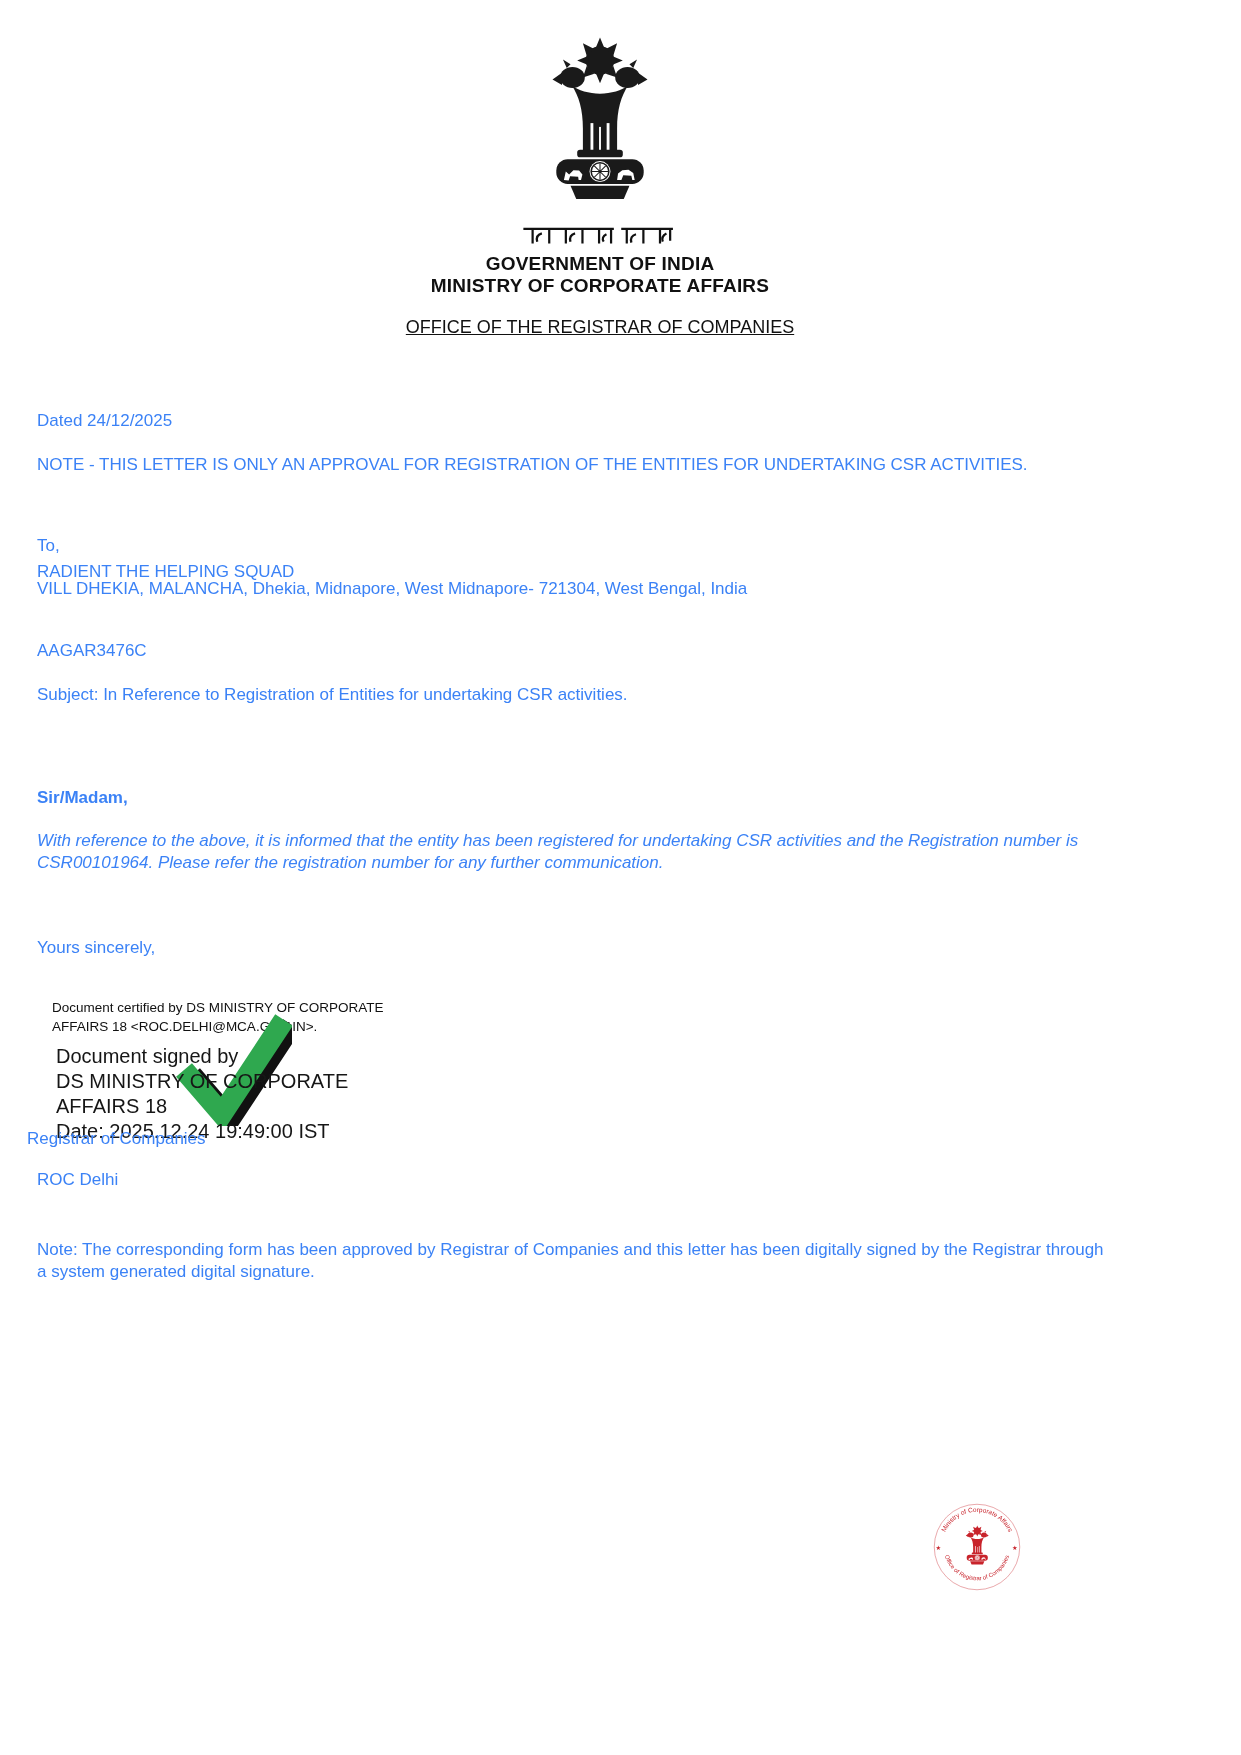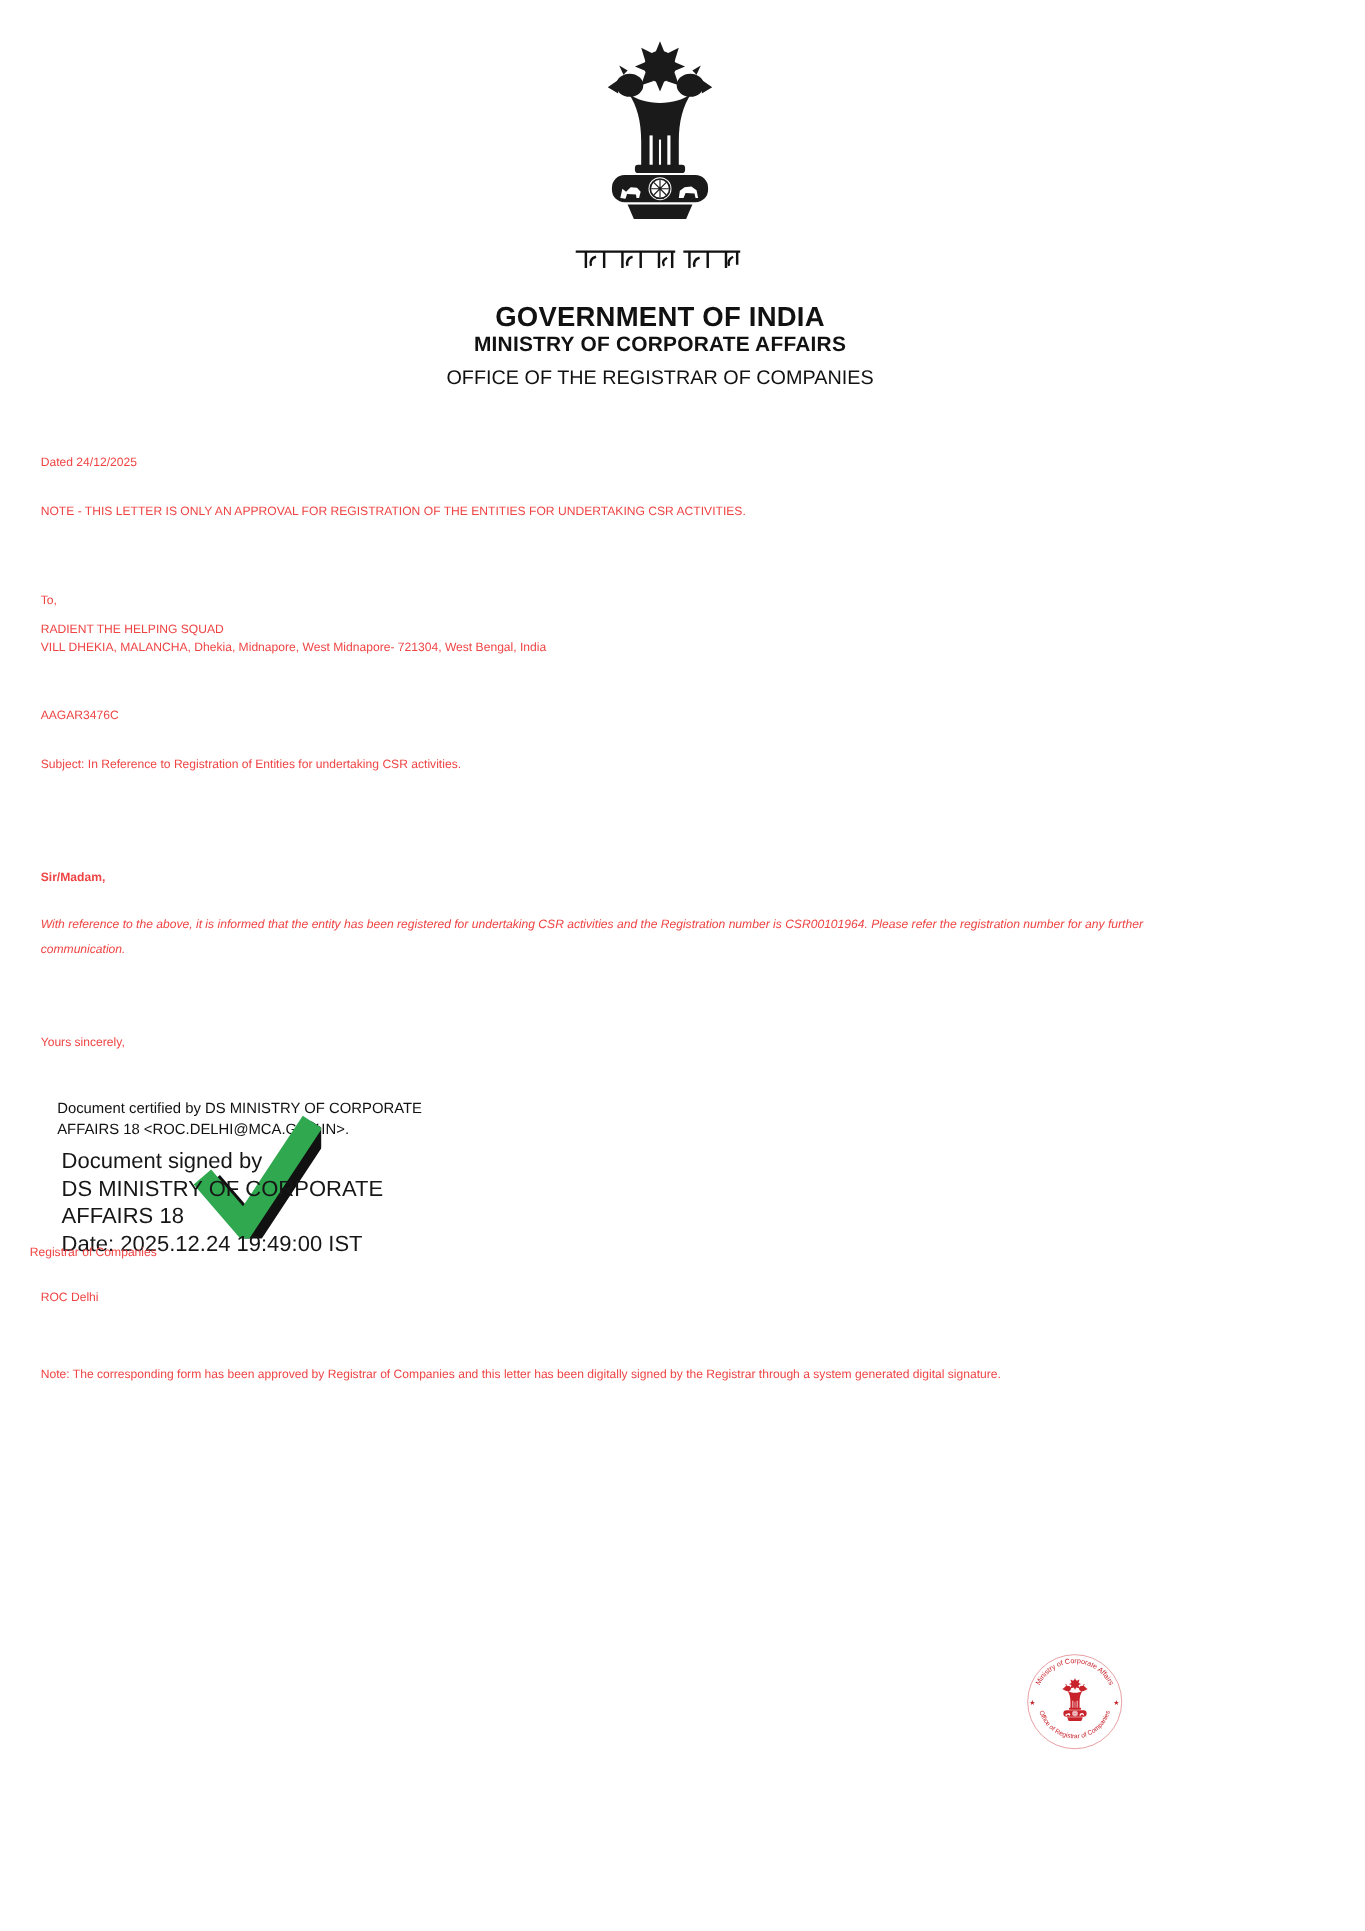--- a/index.html
+++ b/index.html
@@ -18,29 +18,29 @@
     left: 0; top: 30px;
     width: 1200px;
     text-align: center;
   }
   .hdr svg.emblem { display:block; margin: 0 auto; }
   .hdr svg.motto-glyphs { display:block; margin: 6px auto 0; }
   .sr-only {
     position:absolute; width:1px; height:1px; overflow:hidden;
     clip:rect(0 0 0 0); white-space:nowrap;
   }
-  .gov-title { margin-top: 24px; font-size: 25px; font-weight: bold; letter-spacing: .2px; }
+  .gov-title { margin-top: 3px; font-size: 19px; font-weight: bold; letter-spacing: .2px; }
   .ministry-title { font-size: 19px; font-weight: bold; letter-spacing: .2px; }
-  .office-title { margin-top: 8px; font-size: 18px; }
+  .office-title { margin-top: 20px; font-size: 18px; text-decoration: underline; }
   .line {
     position: absolute;
     left: 37px;
-    font-size: 11px;
+    font-size: 17px;
     line-height: 22px;
-    color: #ef4444;
+    color: #3b82f6;
   }
   .wrapblock { width: 1080px; }
   .cert {
     position: absolute;
     left: 52px; top: 999px;
     width: 345px;
     font-size: 13.5px;
     line-height: 18.5px;
     z-index: 1;
   }

